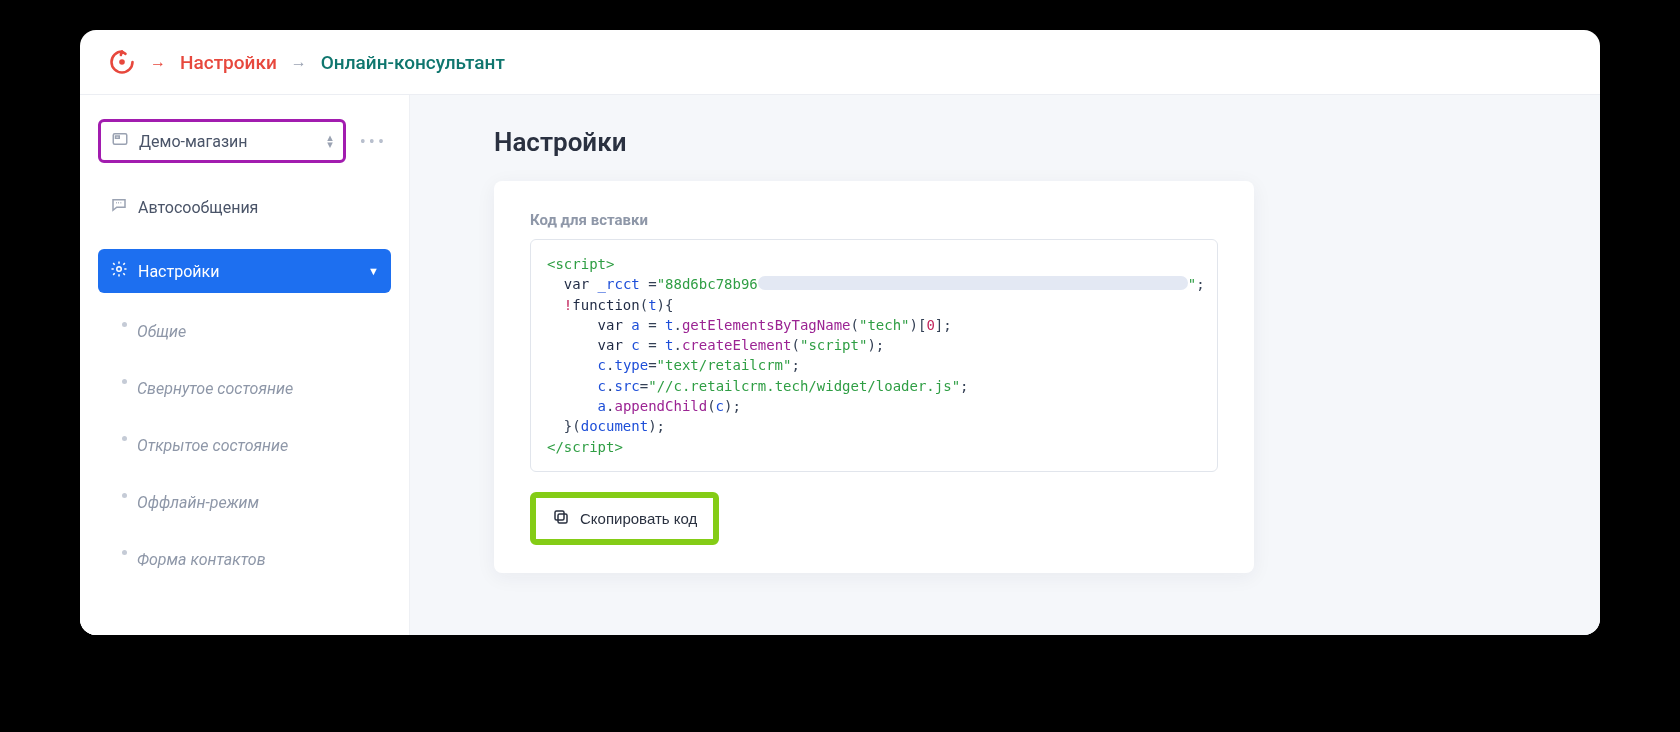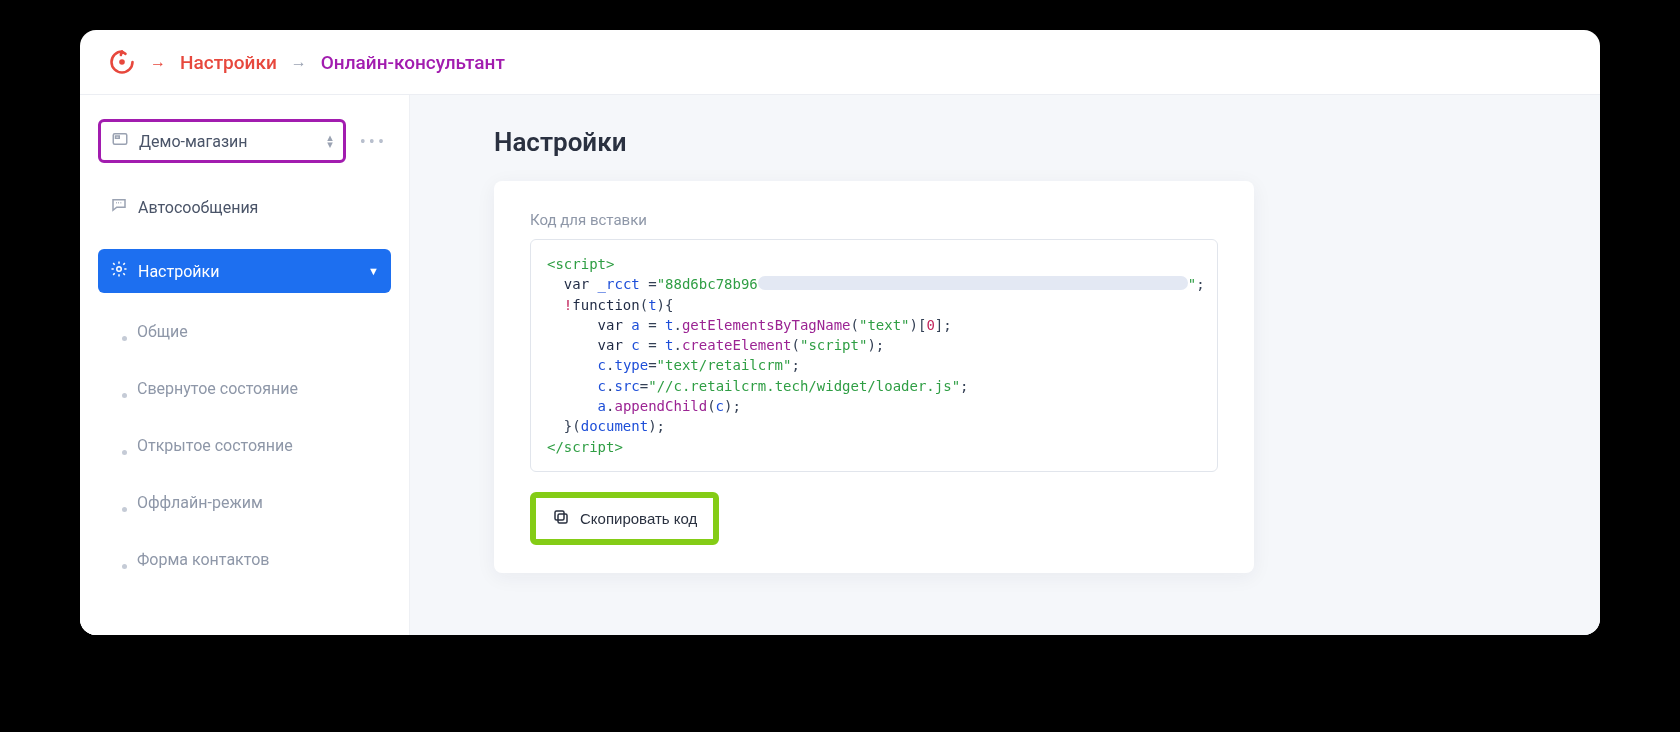--- a/index.html
+++ b/index.html
@@ -30,21 +30,21 @@
     color: #e7483d;
     display:flex; align-items:center; justify-content:center;
   }
   .arrow {
     color: #e7483d;
     font-size: 16px;
     line-height:1;
   }
   .arrow.grey { color: #9aa2b2; }
   .crumb-link { color: #e7483d; font-size: 19px; font-weight:500; }
-  .crumb-current { color: #a21caf; font-size: 19px; font-weight:500; }
+  .crumb-current { color: #0f766e; font-size: 19px; font-weight:500; }
 
   .body {
     display: flex;
     background: #f5f7fa;
     min-height: 540px;
   }
   .sidebar {
     width: 330px;
     background: #fff;
     padding: 24px 18px;
@@ -73,24 +73,25 @@
     font-size:16px;
     color:#4a5468;
   }
   .nav-item.active {
     background:#1d6ff0;
     color:#fff;
   }
   .nav-item .nav-spacer{flex:1;}
   .nav-item .caret{font-size:11px;}
   .sub-item {
-    display:flex; align-items:flex-end; gap:10px;
+    display:flex; align-items:flex-start; gap:10px;
     padding:9px 12px 9px 24px;
     font-size:16px;
     color:#8e97a8;
+    font-style:italic;
   }
   .sub-item::before{
     content:""; width:5px; height:5px; border-radius:50%;
     background:#c5cbd6;
   }
 
   .main {
     flex:1;
     padding: 32px 40px 40px 84px;
   }
@@ -104,20 +105,21 @@
     background:#fff;
     border-radius:8px;
     box-shadow:0 4px 20px rgba(30,40,60,0.06);
     padding:30px 36px 28px;
     max-width:760px;
   }
   .card-label {
     font-size:15px;
     color:#8e97a8;
     margin-bottom:10px;
+    font-weight:bold;
   }
   .code-box {
     border:1px solid #e1e5ec;
     border-radius:6px;
     padding:14px 16px;
     font-family: ui-monospace, "SFMono-Regular", Menlo, Consolas, monospace;
     font-size:14px;
     line-height:1.45;
     color:#2a3140;
     white-space:pre;
@@ -236,21 +238,21 @@
 
     <main class="main">
       <h1 class="page-title">Настройки</h1>
 
       <div class="card">
         <div class="card-label">Код для вставки</div>
 
         <div class="code-box"><span class="tok-tag">&lt;script&gt;</span>
   <span class="tok-kw">var</span> <span class="tok-var">_rcct</span> <span class="tok-punct">=</span><span class="tok-str">"<span>88d6bc78b96</span></span><span class="redacted"></span><span class="tok-str">"</span><span class="tok-punct">;</span>
   <span class="tok-bang">!</span><span class="tok-kw">function</span><span class="tok-punct">(</span><span class="tok-var">t</span><span class="tok-punct">){</span>
-      <span class="tok-kw">var</span> <span class="tok-var">a</span> <span class="tok-punct">=</span> <span class="tok-var">t</span><span class="tok-punct">.</span><span class="tok-fn">getElementsByTagName</span><span class="tok-punct">(</span><span class="tok-str">"<span>text</span>"</span><span class="tok-punct">)[</span><span class="tok-num">0</span><span class="tok-punct">];</span>
+      <span class="tok-kw">var</span> <span class="tok-var">a</span> <span class="tok-punct">=</span> <span class="tok-var">t</span><span class="tok-punct">.</span><span class="tok-fn">getElementsByTagName</span><span class="tok-punct">(</span><span class="tok-str">"<span>tech</span>"</span><span class="tok-punct">)[</span><span class="tok-num">0</span><span class="tok-punct">];</span>
       <span class="tok-kw">var</span> <span class="tok-var">c</span> <span class="tok-punct">=</span> <span class="tok-var">t</span><span class="tok-punct">.</span><span class="tok-fn">createElement</span><span class="tok-punct">(</span><span class="tok-str">"<span>script</span>"</span><span class="tok-punct">);</span>
       <span class="tok-var">c</span><span class="tok-punct">.</span><span class="tok-var">type</span><span class="tok-punct">=</span><span class="tok-str">"<span>text/retailcrm</span>"</span><span class="tok-punct">;</span>
       <span class="tok-var">c</span><span class="tok-punct">.</span><span class="tok-var">src</span><span class="tok-punct">=</span><span class="tok-str">"<span>//c.retailcrm.tech/widget/loader.js</span>"</span><span class="tok-punct">;</span>
       <span class="tok-var">a</span><span class="tok-punct">.</span><span class="tok-fn">appendChild</span><span class="tok-punct">(</span><span class="tok-var">c</span><span class="tok-punct">);</span>
   <span class="tok-punct">}(</span><span class="tok-var">document</span><span class="tok-punct">);</span>
 <span class="tok-tag">&lt;/script&gt;</span></div>
 
         <button class="copy-btn">
           <span>
             <svg viewBox="0 0 24 24" fill="none" stroke="#2a3140" stroke-width="2">

